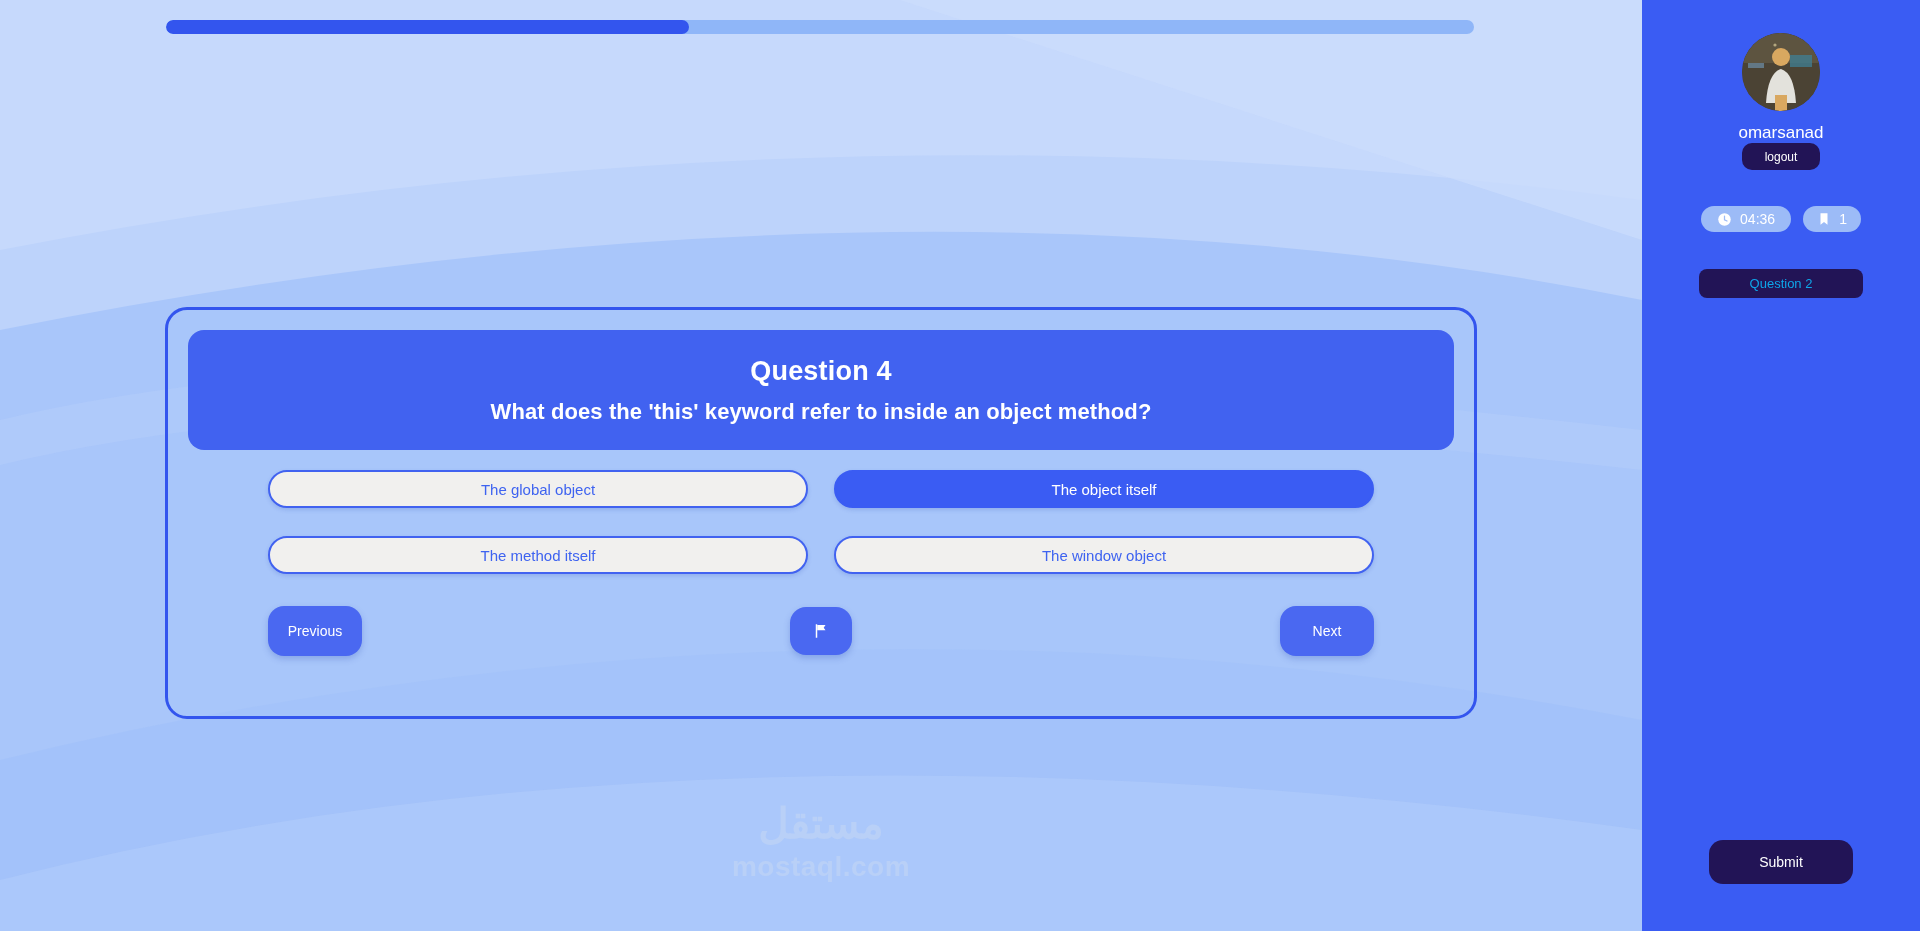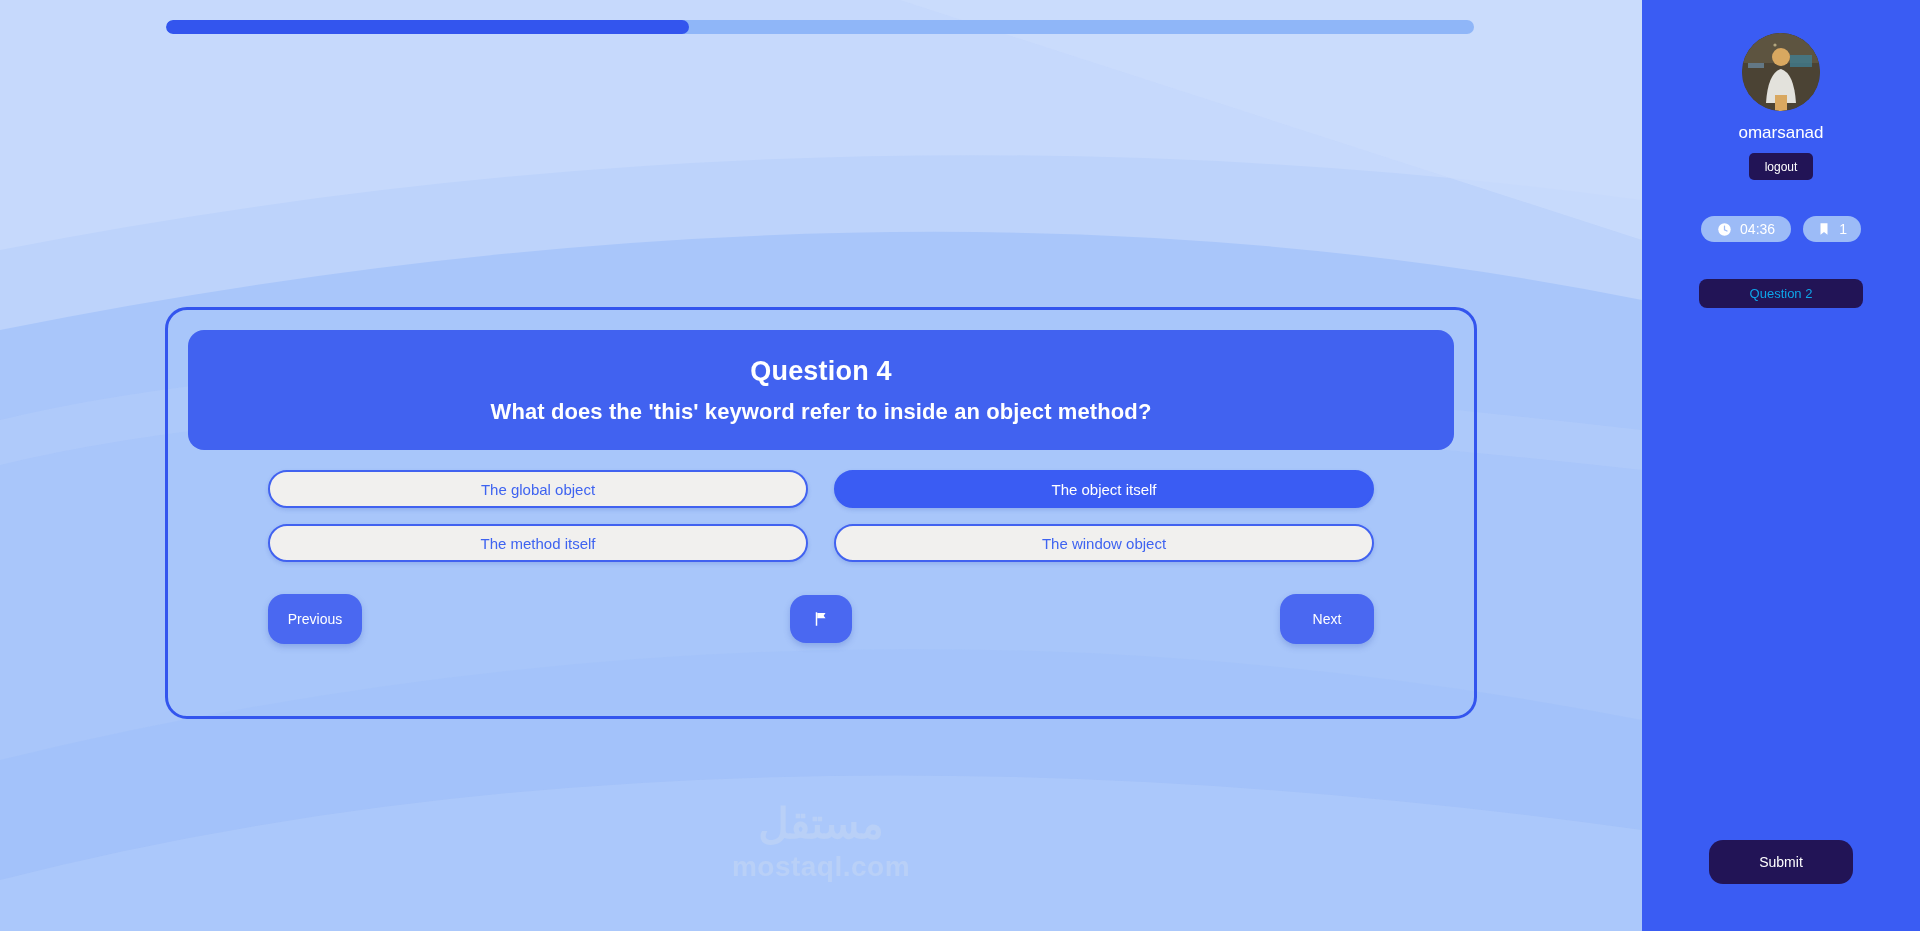--- a/index.html
+++ b/index.html
@@ -37,21 +37,21 @@
     margin:20px; height:120px;
     background:#4162F0; border-radius:16px;
     display:flex; flex-direction:column; align-items:center; justify-content:center;
     gap:12px; color:#ffffff;
   }
   .q-title{ font-size:27px; font-weight:bold; letter-spacing:.2px; }
   .q-text{ font-size:22px; font-weight:bold; letter-spacing:.1px; }
 
   .options{
     display:grid; grid-template-columns:1fr 1fr;
-    gap:16px 26px;
+    gap:28px 26px;
     padding:0 100px; margin-top:16px;
   }
   .option{
     height:38px; border-radius:999px;
     border:2px solid #4162F0;
     background:#F1F0EE;
     color:#3E63F0; font-size:15px;
     display:flex; align-items:center; justify-content:center;
     cursor:pointer;
     box-shadow:0 2px 4px rgba(40,70,180,.18);
@@ -90,21 +90,21 @@
   .sidebar{
     width:278px; height:931px; background:#3A5CF3;
     position:relative; display:flex; flex-direction:column; align-items:center;
   }
   .avatar{
     margin-top:33px; width:78px; height:78px; border-radius:50%;
     overflow:hidden; background:#4a4336; position:relative;
   }
   .username{ margin-top:12px; color:#fff; font-size:17px; font-weight:normal; }
   .logout-btn{
-    margin-top:10px; width:64px; height:27px; border-radius:5px;
+    width:78px; height:27px; border-radius:10px;
     background:#221456; color:#fff; font-size:12px; border:none; cursor:pointer;
     display:flex; align-items:center; justify-content:center;
   }
   .pills{ margin-top:36px; display:flex; gap:12px; align-items:center; }
   .pill{
     height:26px; border-radius:999px; background:#9CBBF7;
     color:#fff; font-size:14px;
     display:flex; align-items:center; gap:8px; padding:0 16px; cursor:pointer;
   }
   .pill.bookmark{ padding:0 14px; }

